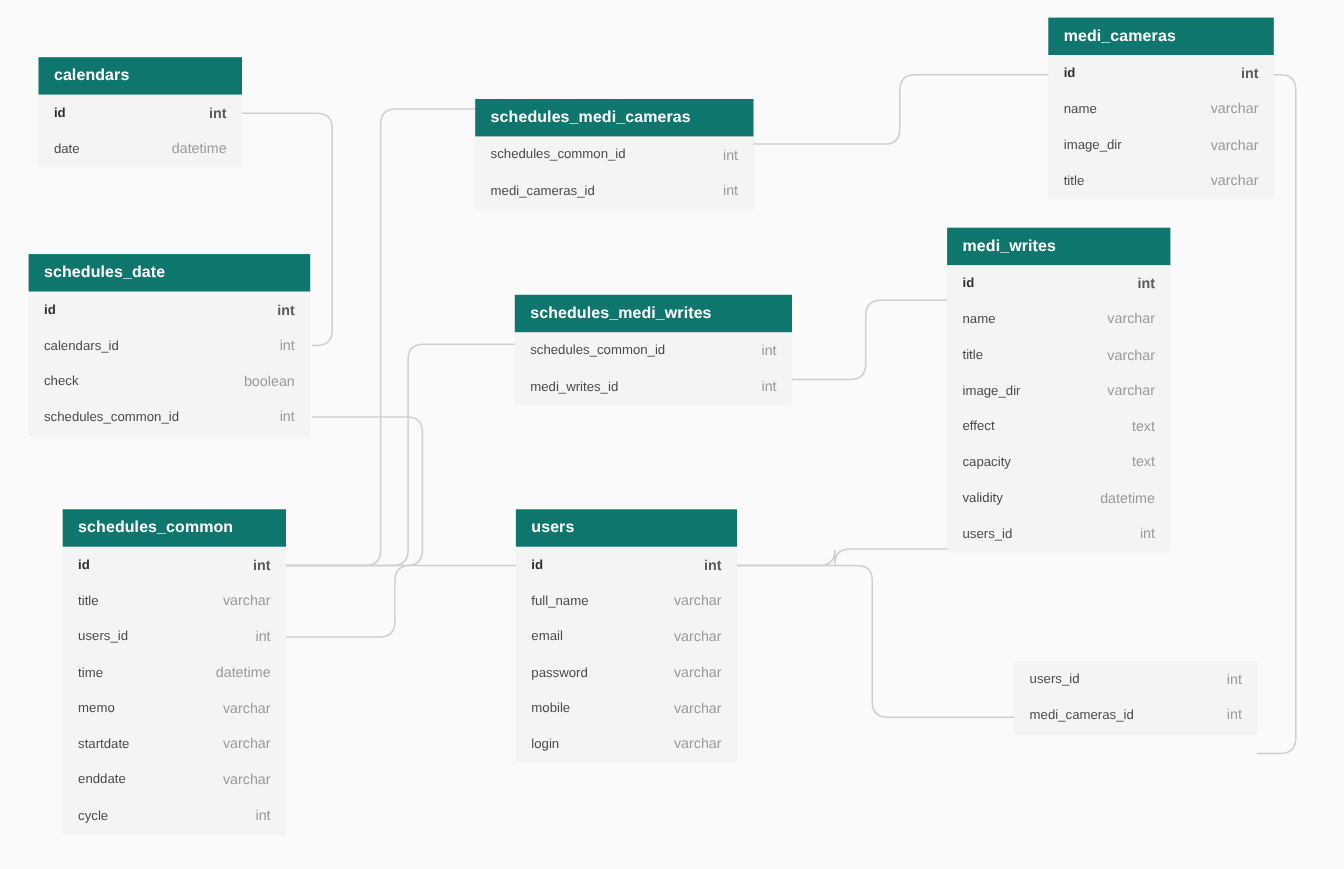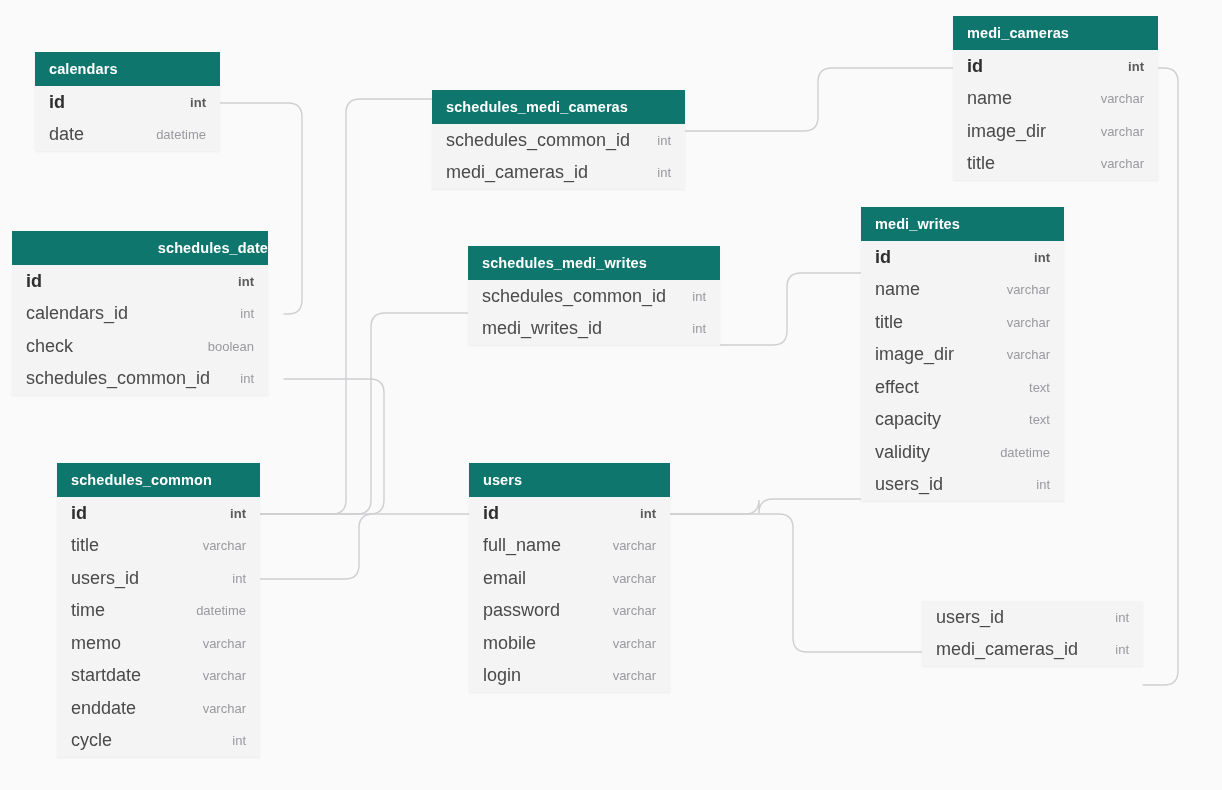--- a/index.html
+++ b/index.html
@@ -55,21 +55,21 @@
   .field-row {
     display: flex;
     align-items: center;
     justify-content: space-between;
     height: 32.5px;
     padding: 0 14px;
     box-sizing: border-box;
     white-space: nowrap;
   }
   .field-name {
-    font-size: 18px;
+    font-size: 12px;
     color: #4a4a4a;
   }
   .field-type {
     font-size: 13px;
     color: #9a9a9e;
     margin-left: 22px;
   }
   .field-row.pk .field-name,
   .field-row.pk .field-type {
     font-weight: bold;
@@ -104,21 +104,21 @@
           <div class="field-row pk">
             <span class="field-name">id</span>
             <span class="field-type">int</span>
           </div>
           <div class="field-row">
             <span class="field-name">date</span>
             <span class="field-type">datetime</span>
           </div>
         </div>
       </div>
-      <div class="entity" style="left: 12px; top: 231px; width: 256px; text-align: right;">
+      <div class="entity" style="left: 26px; top: 231px; width: 256px;">
         <div class="entity-header">schedules_date</div>
         <div class="entity-body">
           <div class="field-row pk">
             <span class="field-name">id</span>
             <span class="field-type">int</span>
           </div>
           <div class="field-row">
             <span class="field-name">calendars_id</span>
             <span class="field-type">int</span>
           </div>
@@ -175,21 +175,21 @@
           <div class="field-row">
             <span class="field-name">schedules_common_id</span>
             <span class="field-type">int</span>
           </div>
           <div class="field-row">
             <span class="field-name">medi_cameras_id</span>
             <span class="field-type">int</span>
           </div>
         </div>
       </div>
-      <div class="entity" style="left: 468px; top: 246px; width: 252px;">
+      <div class="entity" style="left: 468px; top: 268px; width: 252px;">
         <div class="entity-header">schedules_medi_writes</div>
         <div class="entity-body">
           <div class="field-row">
             <span class="field-name">schedules_common_id</span>
             <span class="field-type">int</span>
           </div>
           <div class="field-row">
             <span class="field-name">medi_writes_id</span>
             <span class="field-type">int</span>
           </div>

